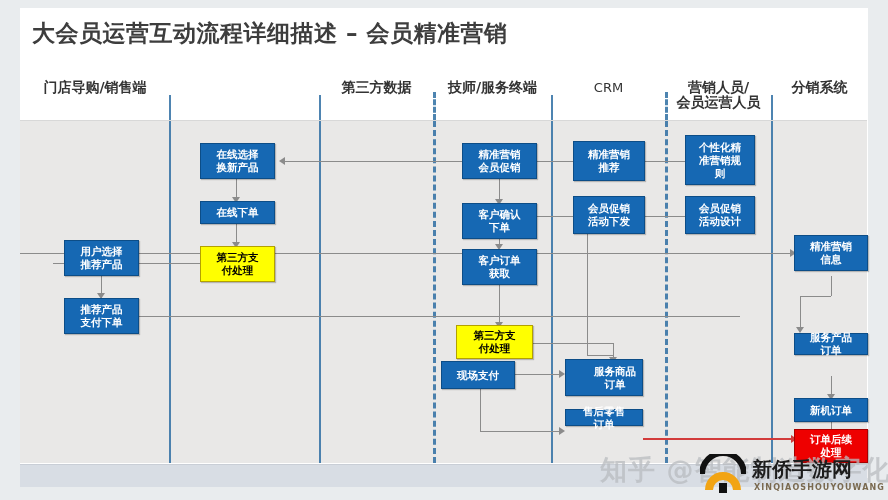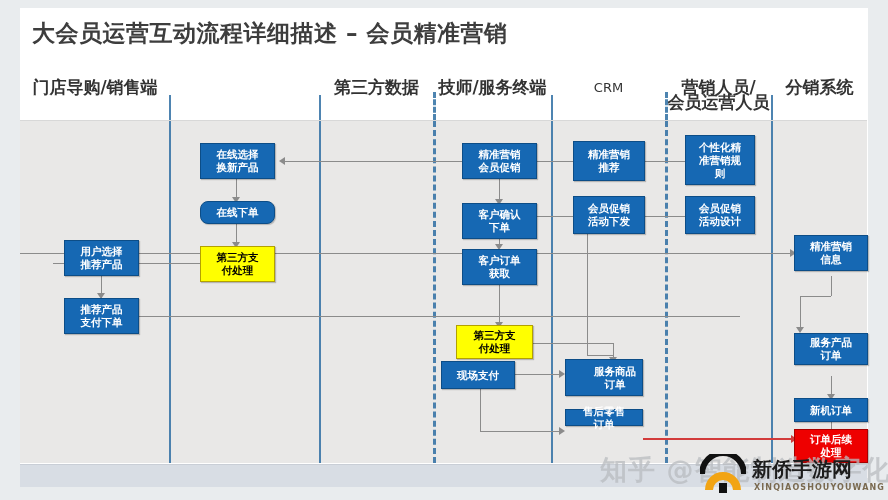--- a/index.html
+++ b/index.html
@@ -17,21 +17,21 @@
   }
   .page-title{
     position:absolute;left:32px;top:18px;
     font-size:23px;font-weight:bold;color:#3d3d3d;
     letter-spacing:0.5px;white-space:nowrap;
   }
 
   
   .lane-head{
     position:absolute;text-align:center;color:#333;
-    font-size:17px;font-weight:bold;line-height:15px;
+    font-size:14px;font-weight:bold;line-height:15px;
   }
 
   
   .diagram{
     position:absolute;left:20px;top:120px;width:847px;height:342px;
     background:#e9e8e7;
     border-top:1px solid #d8d8d8;
   }
   .footband{
     position:absolute;left:20px;top:464px;width:847px;height:22px;
@@ -205,21 +205,21 @@
 
     <div class="ln v" style="left:216px;top:103px;height:22px;"></div>
     <div class="arw d" style="left:212px;top:121px;"></div>
 
     <div class="node" style="left:180px;top:22px;width:75px;height:36px;">
       <div>
         <div>在线选择</div>
         <div>换新产品</div>
       </div>
     </div>
-    <div class="node" style="left:180px;top:80px;width:75px;height:23px;border-radius:8px;">
+    <div class="node" style="left:180px;top:80px;width:75px;height:23px;">
       <div>在线下单</div>
     </div>
     <div class="node yellow" style="left:180px;top:125px;width:75px;height:36px;">
       <div>
         <div>第三方支</div>
         <div>付处理</div>
       </div>
     </div>
 
     <div class="node" style="left:44px;top:119px;width:75px;height:36px;">
@@ -301,21 +301,21 @@
         <div>活动设计</div>
       </div>
     </div>
 
     <div class="node" style="left:774px;top:114px;width:74px;height:36px;">
       <div>
         <div>精准营销</div>
         <div>信息</div>
       </div>
     </div>
-    <div class="node" style="left:774px;top:212px;width:74px;height:32px;">
+    <div class="node" style="left:774px;top:212px;width:74px;height:22px;">
       <div>
         <div>服务产品</div>
         <div>订单</div>
       </div>
     </div>
     <div class="node" style="left:774px;top:277px;width:74px;height:24px;">
       <div>新机订单</div>
     </div>
     <div class="node red" style="left:774px;top:308px;width:74px;height:34px;">
       <div>

